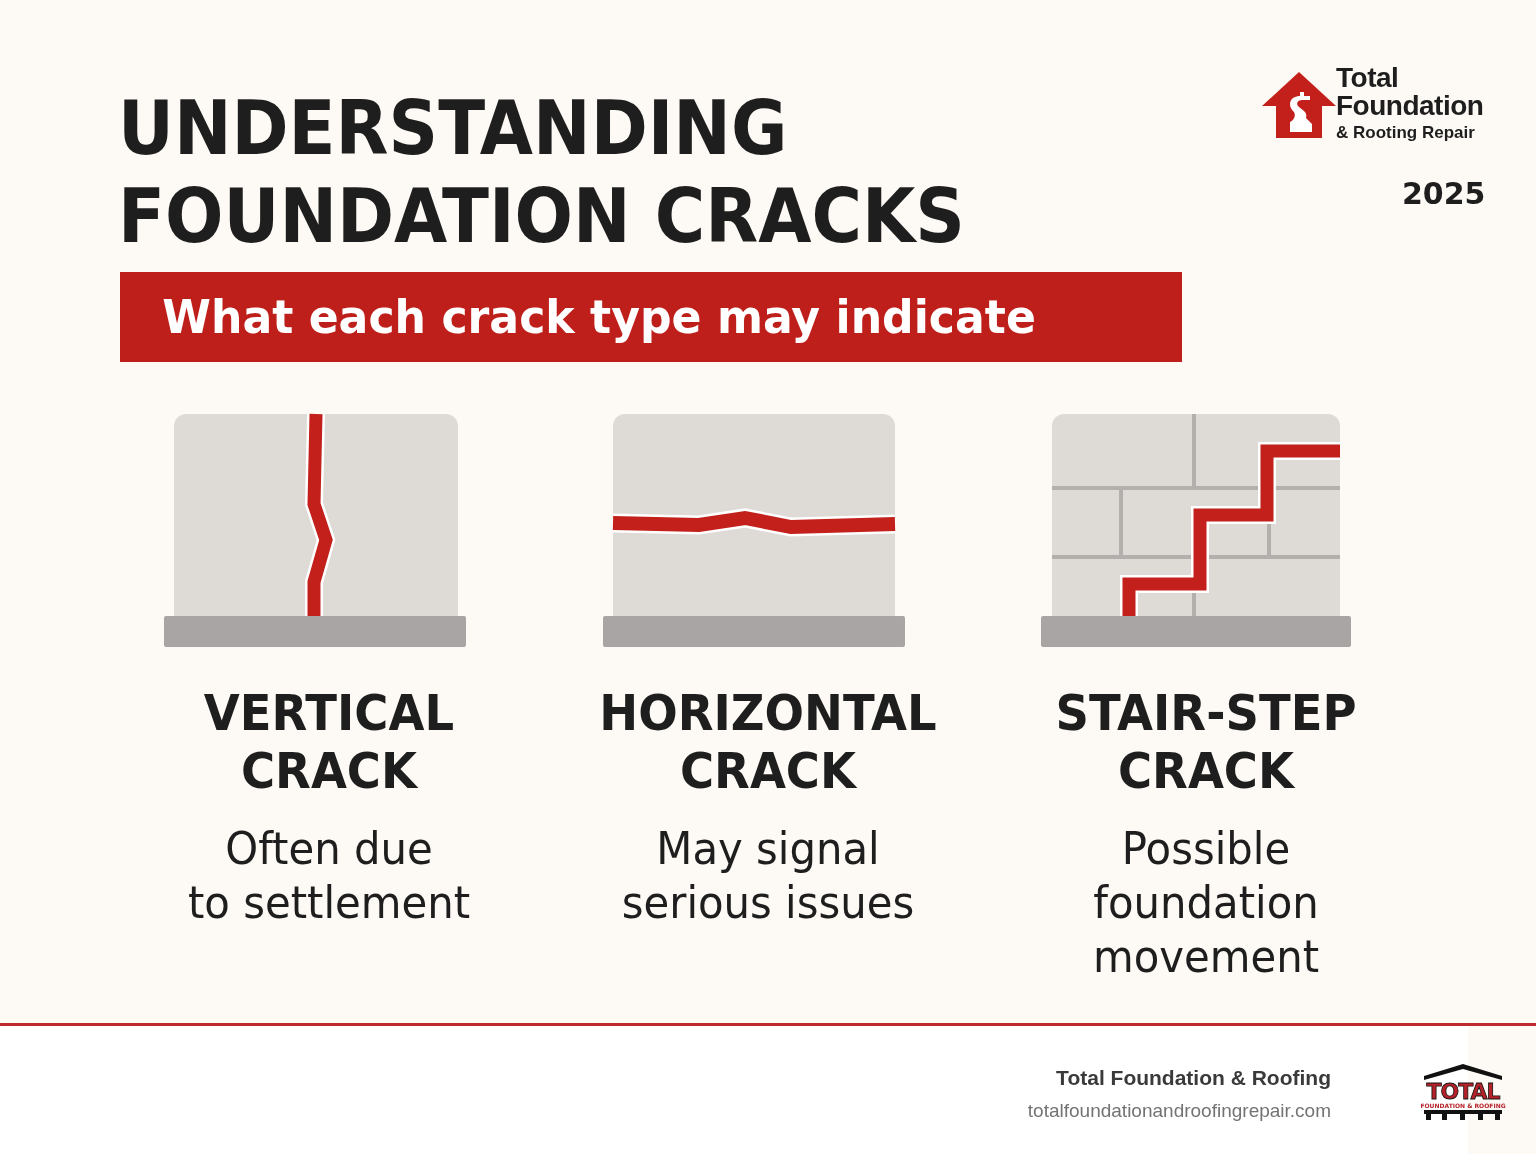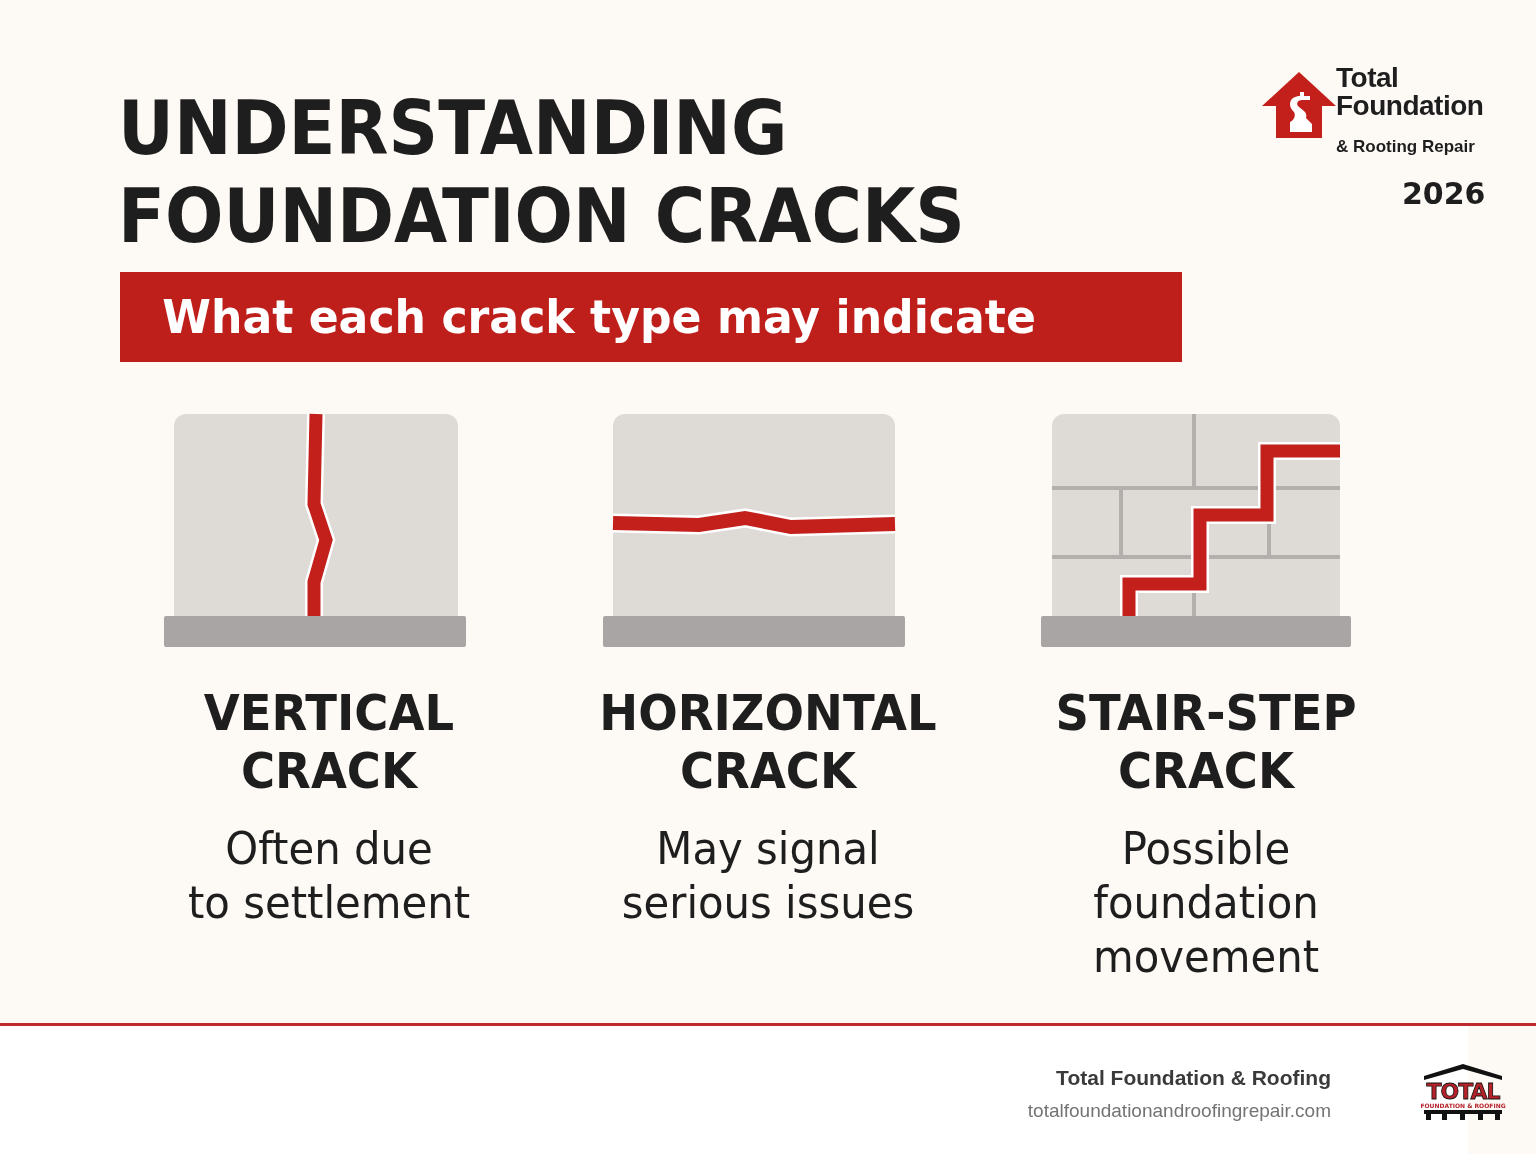--- a/index.html
+++ b/index.html
@@ -17,21 +17,21 @@
     letter-spacing: 0px; color: #1e1e1e;
     transform: scaleX(0.93); transform-origin: left top;
   }
   .title div { white-space: nowrap; }
   .brand {
     position: absolute; left: 1258px; top: 64px; width: 240px; height: 90px;
   }
   .brand-icon { position: absolute; left: 2px; top: 6px; width: 78px; height: 70px; }
   .brand-text { position: absolute; left: 78px; top: 0; font-family: "Liberation Sans", sans-serif; }
   .brand-l1, .brand-l2 { font-weight: bold; font-size: 28px; line-height: 28px; letter-spacing: -0.5px; color: #1e1e1e; }
-  .brand-l3 { font-weight: bold; font-size: 17px; line-height: 22px; color: #1e1e1e; margin-top: 16px; }
+  .brand-l3 { font-weight: bold; font-size: 17px; line-height: 22px; color: #1e1e1e; margin-top: 2px; }
   .year {
     position: absolute; left: 1402px; top: 176px;
     font-family: "DejaVu Sans", sans-serif; font-weight: bold; font-size: 30px; color: #1e1e1e;
   }
   .banner {
     position: absolute; left: 120px; top: 272px; width: 1062px; height: 90px;
     background: #bf1f1a;
     display: flex; align-items: center;
   }
   .banner span {
@@ -78,21 +78,21 @@
     <polygon points="39,2 76,36 62,36 62,68 16,68 16,36 2,36" fill="#c3201b"></polygon>
     <path d="M30,34 C30,28 36,26 40,26 L40,22 L44,22 L44,26 L50,26 L50,30 L42,30 C38,30 36,33 38,36 C42,40 48,42 46,48 L52,54 L52,62 L30,62 L30,52 C34,50 36,46 34,42 C32,40 30,38 30,34 Z" fill="#ffffff"></path>
   </svg>
   <div class="brand-text">
     <div class="brand-l1">Total</div>
     <div class="brand-l2">Foundation</div>
     <div class="brand-l3">&amp; Rooting Repair</div>
   </div>
 </div>
 
-<div class="year">2026</div>
+<div class="year">2025</div>
 
 <div class="banner">
   <span>What each crack type may indicate</span>
 </div>
 
 <div class="card" style="left:164px;">
   <svg class="illus" viewBox="0 0 330 240">
     <rect x="10" y="2" width="284" height="220" rx="12" fill="#dedad6"></rect>
     <polyline points="152,2 150,92 162,128 150,170 150,205" fill="none" stroke="#ffffff" stroke-width="18" stroke-linejoin="miter"></polyline>
     <polyline points="152,2 150,92 162,128 150,170 150,205" fill="none" stroke="#c3201b" stroke-width="13" stroke-linejoin="miter"></polyline>

